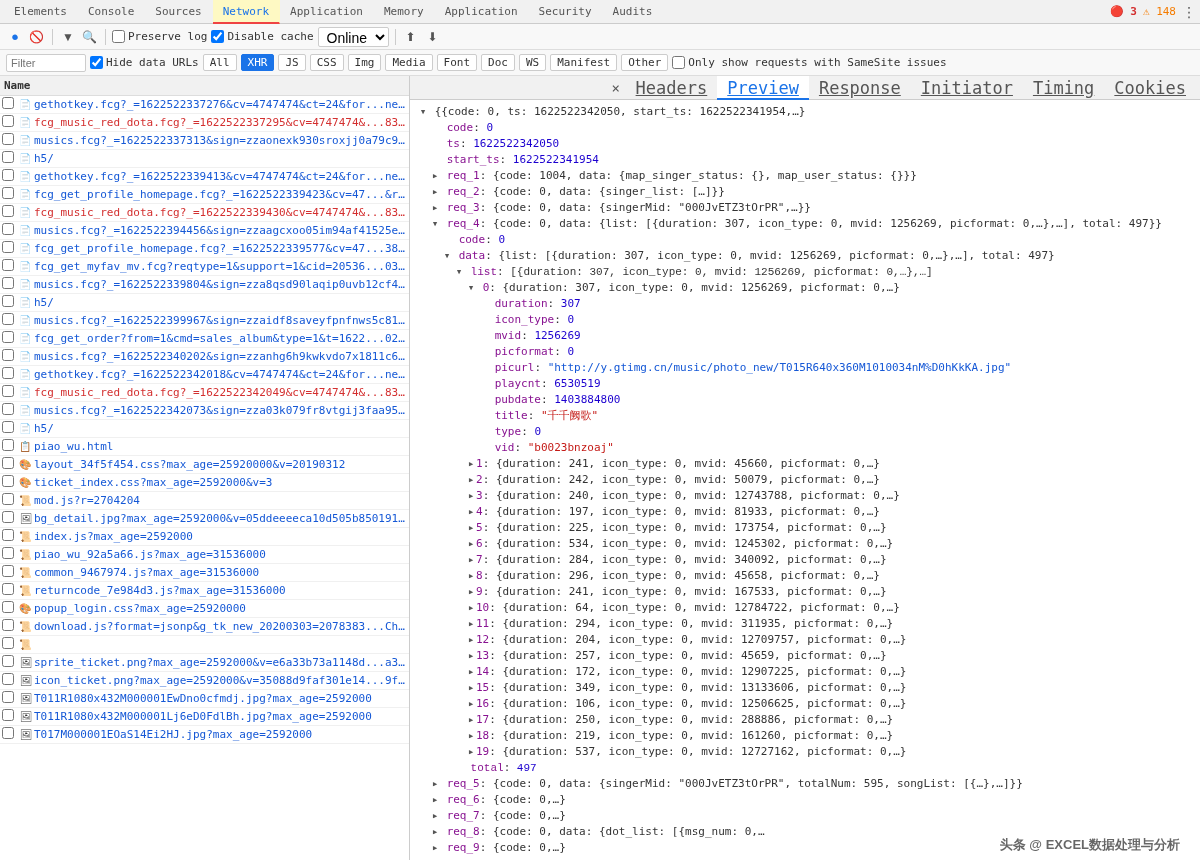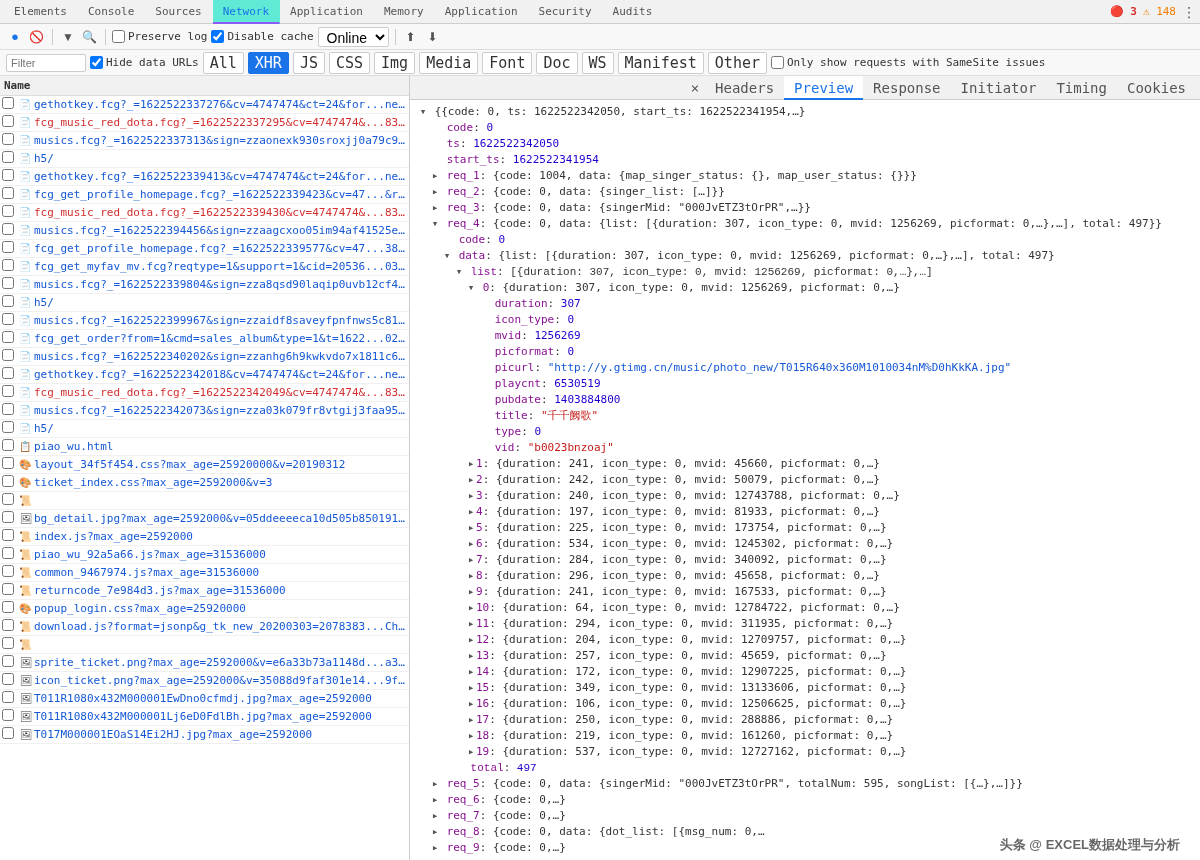--- a/index.html
+++ b/index.html
@@ -17,23 +17,23 @@
     .devtools-tab {
       padding: 0 10px;
       height: 24px;
       line-height: 24px;
       cursor: pointer;
       font-size: 11px;
       color: #555;
       border-right: 1px solid transparent;
     }
     .devtools-tab.active {
-      background: #5eead4;
+      background: #fef9c3;
       color: #1a73e8;
-      border-bottom: 2px solid #8b5cf6;
+      border-bottom: 2px solid #ef4444;
     }
     .tab-icons { margin-left: auto; display: flex; align-items: center; gap: 6px; }
     .error-badge { color: #d32f2f; font-weight: bold; font-size: 11px; }
     .warn-badge { color: #f57c00; font-size: 11px; }
 
     
     .toolbar {
       display: flex;
       align-items: center;
       background: #f8f8f8;
@@ -62,21 +62,21 @@
       background: #f8f8f8;
       border-bottom: 1px solid #ddd;
       height: 26px;
       padding: 0 6px;
       gap: 4px;
     }
     .filter-input {
       width: 80px; height: 18px; border: 1px solid #ccc; font-size: 11px; padding: 0 4px; border-radius: 2px;
     }
     .filter-tag {
-      padding: 1px 6px; border-radius: 2px; font-size: 15px; cursor: pointer; border: 1px solid #ccc; background: #fff; color: #333;
+      padding: 1px 6px; border-radius: 2px; font-size: 11px; cursor: pointer; border: 1px solid #ccc; background: #fff; color: #333;
     }
     .filter-tag.xhr { background: #1a73e8; color: #fff; border-color: #1a73e8; }
 
     
     .main-layout {
       display: flex;
       height: calc(860px - 24px - 26px - 26px);
       overflow: hidden;
     }
 
@@ -128,22 +128,23 @@
       background: #f1f1f1;
       border-bottom: 1px solid #ccc;
       height: 24px;
       padding: 0 4px;
     }
     .detail-tab {
       padding: 0 10px;
       height: 24px;
       line-height: 24px;
       cursor: pointer;
-      font-size: 14px;
+      font-size: 17px;
       color: #555;
+      text-decoration: underline;
     }
     .detail-tab.active {
       background: #fff;
       color: #1a73e8;
       border-bottom: 2px solid #1a73e8;
     }
     .close-btn { margin-left: auto; cursor: pointer; color: #555; font-size: 14px; width: 20px; text-align: center; }
 
     
     .json-viewer {
@@ -412,20 +413,21 @@
         <input type="checkbox" style="width: 12px; height: 12px;">
       </span>
       <span class="row-icon" style="font-size:10px;">🎨</span>
       <span class="row-name">ticket_index.css?max_age=2592000&amp;v=3</span>
     </div>
         <div class="network-row">
       <span class="row-checkbox">
         <input type="checkbox" style="width: 12px; height: 12px;">
       </span>
       <span class="row-icon" style="font-size:10px;">📜</span>
+      <span class="row-name">mod.js?r=2704204</span>
     </div>
         <div class="network-row">
       <span class="row-checkbox">
         <input type="checkbox" style="width: 12px; height: 12px;">
       </span>
       <span class="row-icon" style="font-size:10px;">🖼</span>
       <span class="row-name">bg_detail.jpg?max_age=2592000&amp;v=05ddeeeeca10d505b8501911cf</span>
     </div>
         <div class="network-row">
       <span class="row-checkbox">

